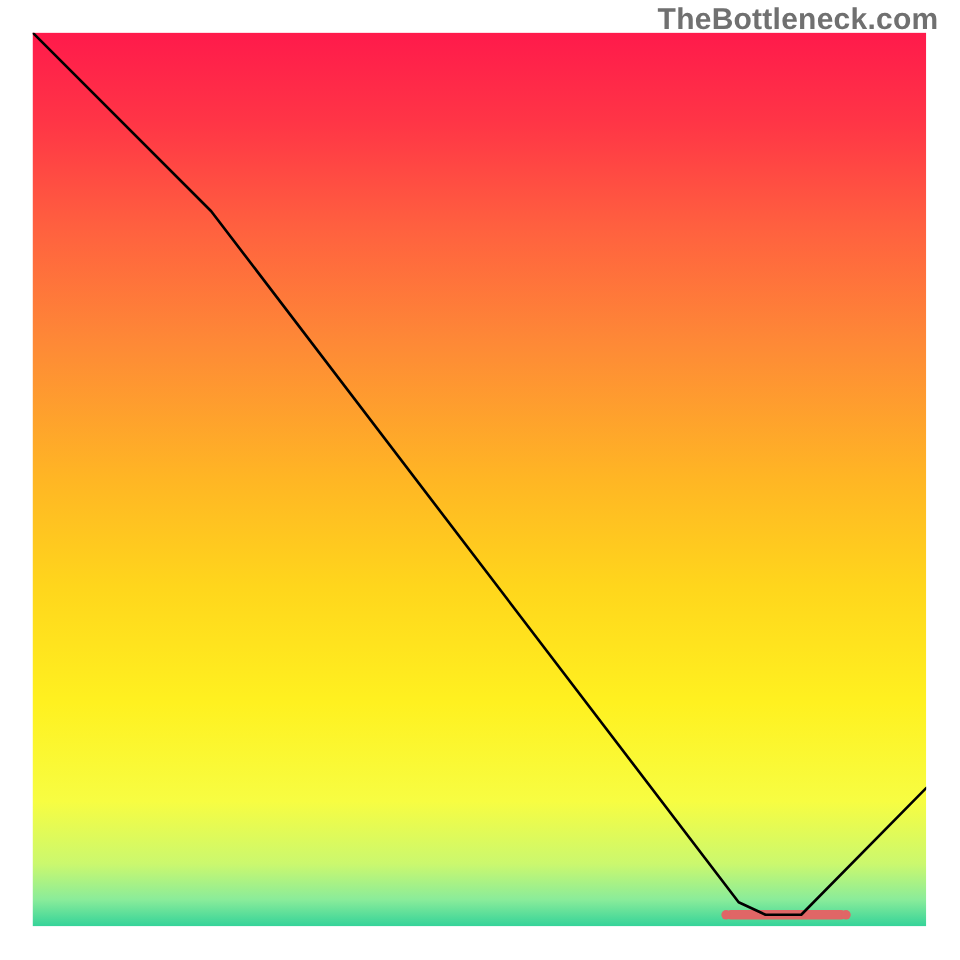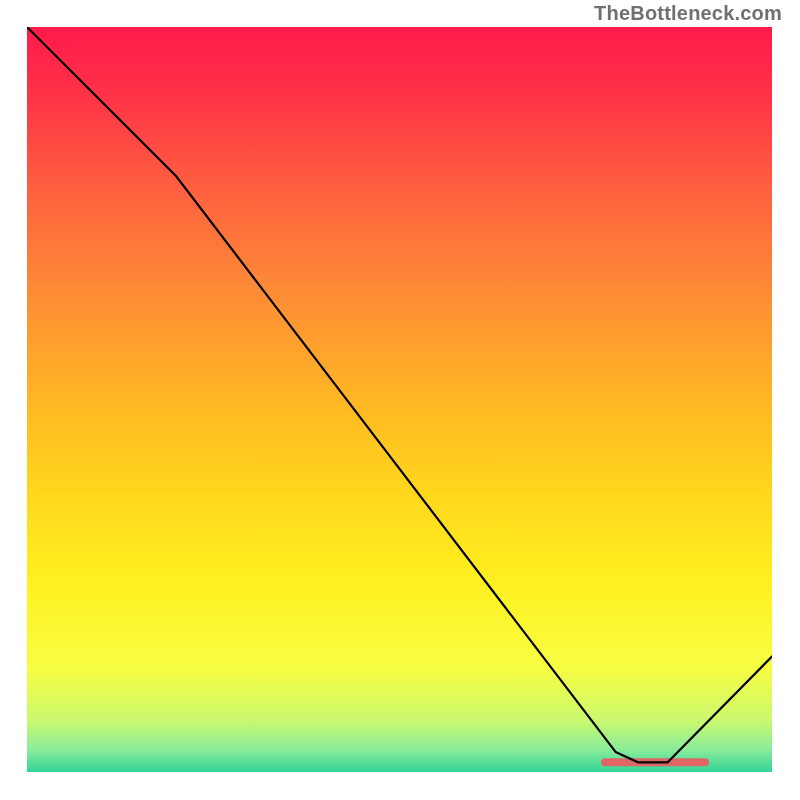--- a/index.html
+++ b/index.html
@@ -13,21 +13,21 @@
   }
   .container {
     position: relative;
     width: 800px;
     height: 800px;
   }
   .watermark {
     position: absolute;
     top: 2px;
     right: 18px;
-    font-size: 20px;
+    font-size: 25px;
     font-weight: bold;
     color: #707070;
     letter-spacing: 0.2px;
   }
   .plot {
     position: absolute;
     left: 27px;
     top: 27px;
     width: 745px;
     height: 745px;

